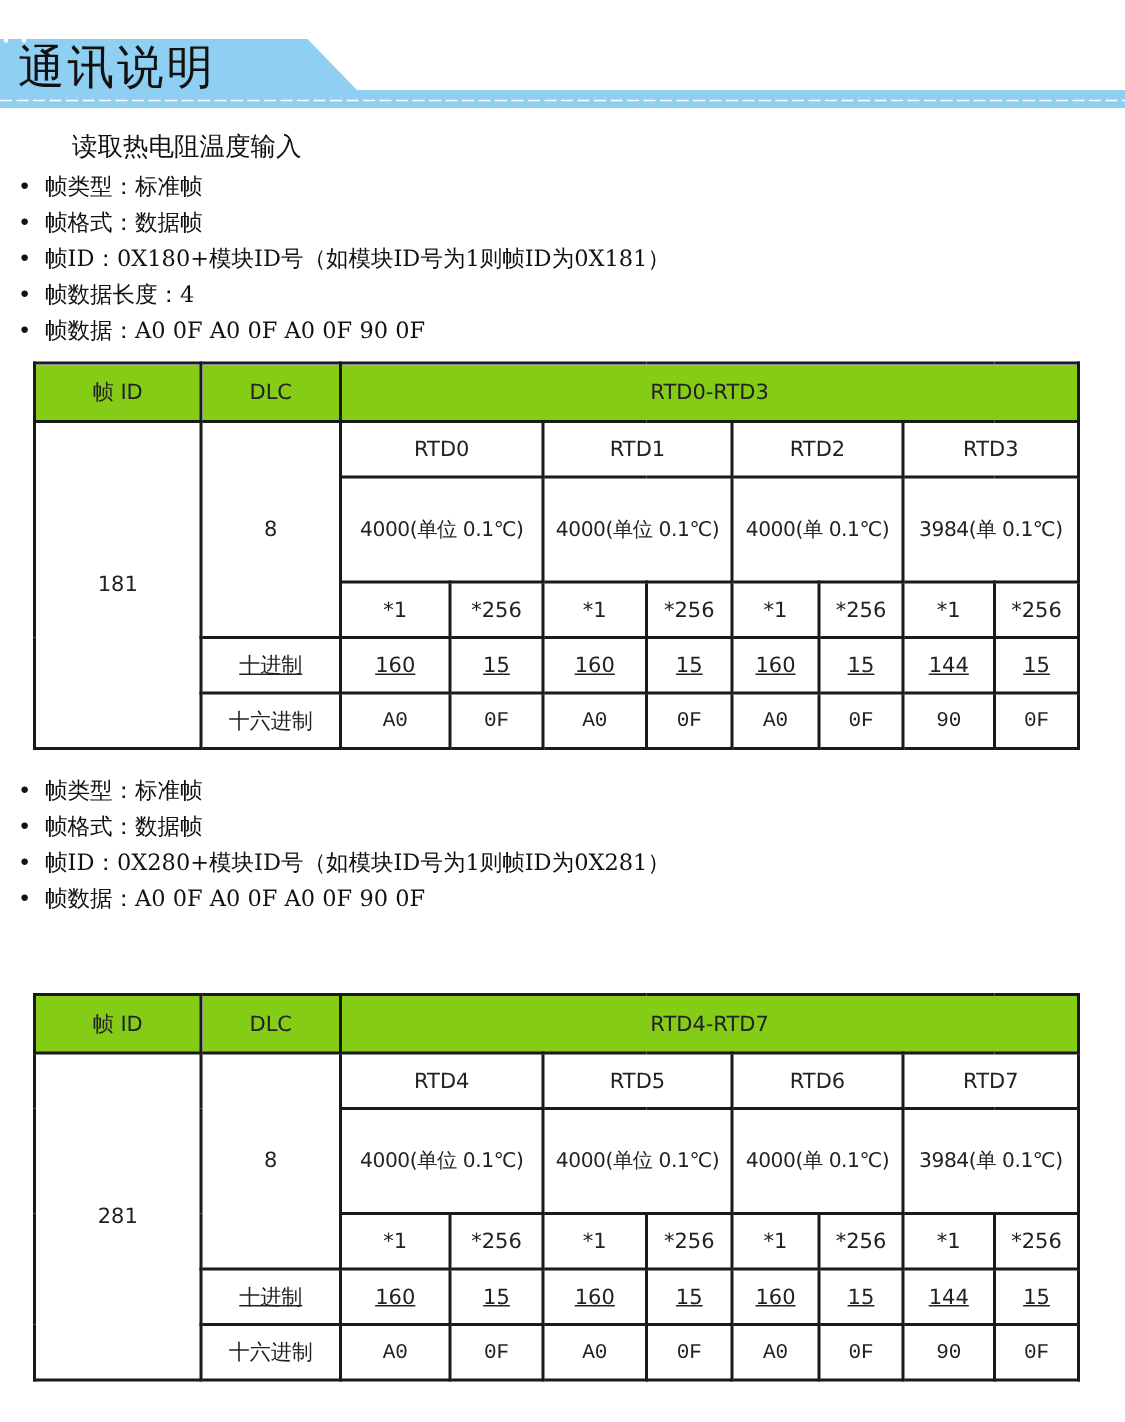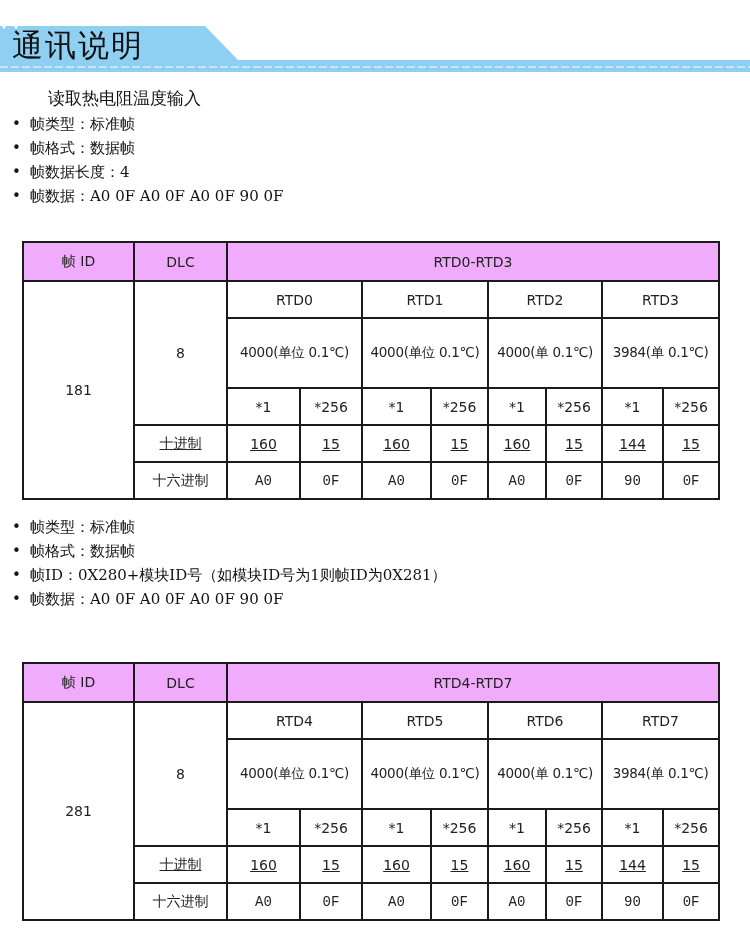--- a/index.html
+++ b/index.html
@@ -23,21 +23,21 @@
 
   table.frame {
     position: absolute; left: 22px; width: 696px; border-collapse: collapse;
     font-family: "DejaVu Sans", "Liberation Sans", sans-serif; font-size: 14px; color: #222;
     table-layout: fixed;
   }
   table.frame td, table.frame th {
     border: 2px solid #1a1a1a; text-align: center; vertical-align: middle; font-weight: normal;
     white-space: nowrap; overflow: hidden; padding: 0;
   }
-  table.frame th { background: #f0abfc; }
+  table.frame th { background: #84cc16; }
   .t1 { top: 241px; }
   .t2 { top: 662px; }
   .r-head { height: 39px; }
   .r-name { height: 37px; }
   .r-unit { height: 70px; border-radius: 15px; }
   .r-mul { height: 37px; }
   .r-dec { height: 37px; text-decoration: underline; }
   .r-hex { height: 37px; font-family: Liberation Mono, monospace; }
   .unit { font-size: 13.5px; letter-spacing: -0.3px; }
 </style>
@@ -68,20 +68,21 @@
         <circle cx="16" cy="27" r="1.5"></circle>
     </g>
   </svg>
 </div>
 
 <div class="section-title">读取热电阻温度输入</div>
 
 <ul class="bullets b1">
   <li><span class="dot">•</span><span>帧类型：标准帧</span></li>
   <li><span class="dot">•</span><span>帧格式：数据帧</span></li>
+  <li><span class="dot">•</span><span>帧ID：0X180+模块ID号（如模块ID号为1则帧ID为0X181）</span></li>
   <li><span class="dot">•</span><span>帧数据长度：4</span></li>
   <li><span class="dot">•</span><span>帧数据：A0 0F A0 0F A0 0F 90 0F</span></li>
 </ul>
 
 <table class="frame t1">
   <colgroup>
     <col style="width:111px">
       <col style="width:93px">
     <col style="width:73px">
       <col style="width:62px">

